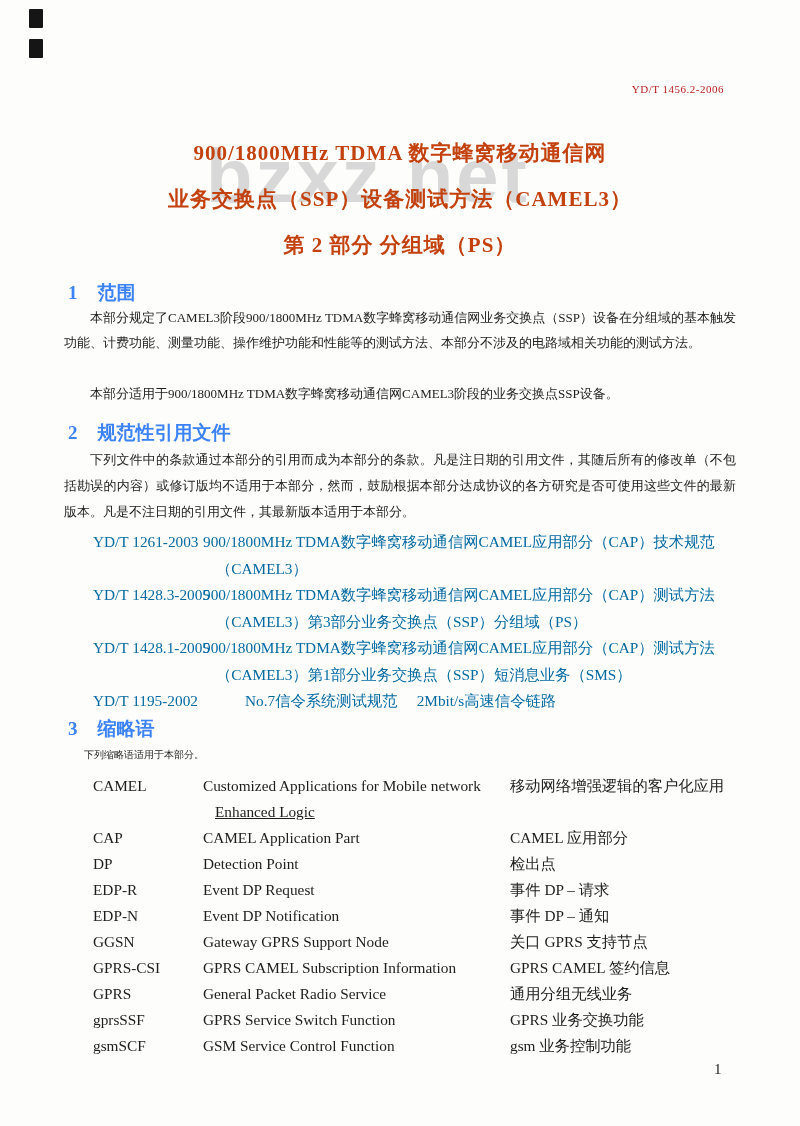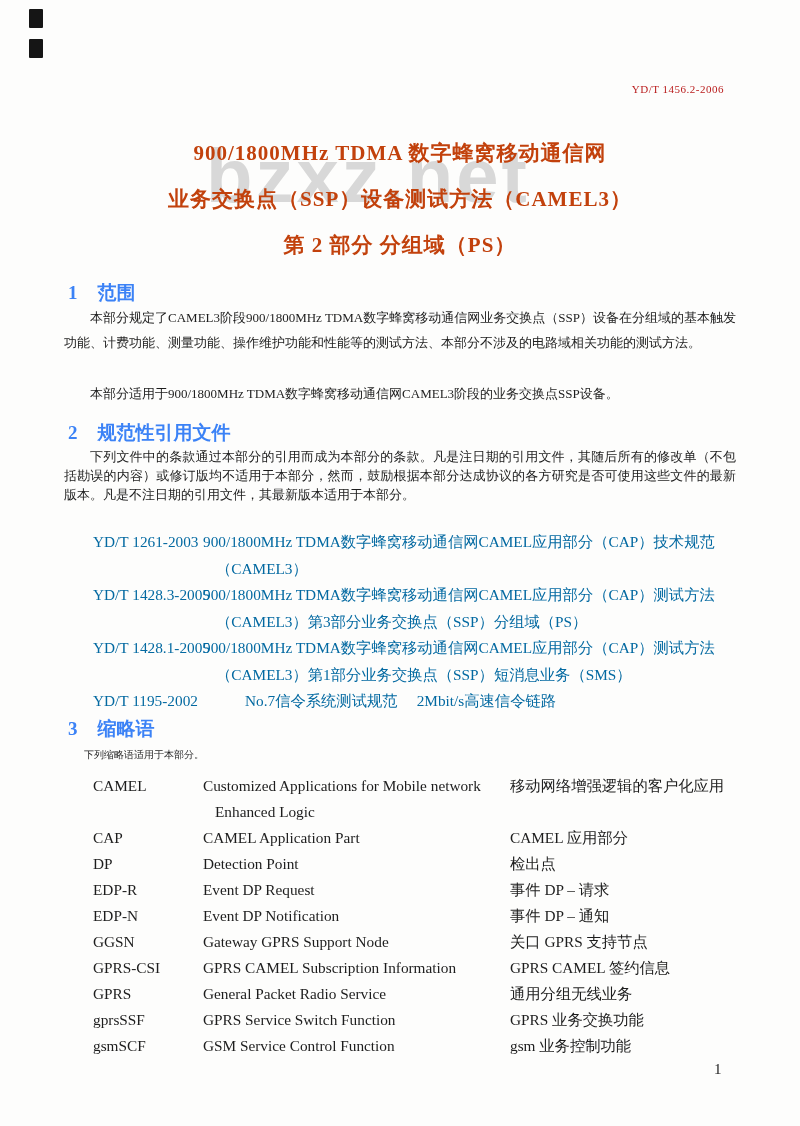--- a/index.html
+++ b/index.html
@@ -41,42 +41,42 @@
     font-weight:bold; font-size:19px; color:#3b82f6;
     white-space:nowrap;
   }
   .s-heading .num { display:inline-block; margin-right:20px; }
 
   .para {
     position:absolute; left:64px; width:672px; z-index:1;
     font-size:13px; line-height:25px; text-align:justify;
     text-indent:2em; color:#1d1d1d;
   }
-  .para.loose { line-height:19px; }
+  .para.loose { line-height:26px; }
 
   .ref-list {
     position:absolute; left:64px; top:529px; width:692px; z-index:1;
     font-size:15.3px; line-height:26.5px; color:#0369a1;
   }
   .ref-row { display:flex; align-items:flex-start; }
   .ref-id { flex:none; width:110px; margin-left:29px; white-space:nowrap; }
   .ref-desc { flex:1; }
   .ref-line2 { padding-left:13px; }
   .ref-desc.shift { padding-left:42px; }
 
   .abbr-intro { position:absolute; left:64px; top:748px; z-index:1; font-size:10px; text-indent:2em; }
 
   .abbr-list {
     position:absolute; left:64px; top:773px; width:700px; z-index:1;
     font-size:15.3px; color:#1d1d1d;
   }
   .ab-row { display:flex; align-items:flex-start; line-height:26px; }
   .ab-abbr { flex:none; width:110px; margin-left:29px; white-space:nowrap; }
   .ab-en { flex:none; width:307px; }
-  .ab-en .en-line2 { padding-left:12px; }
+  .ab-en .en-line2 { padding-left:12px;text-decoration:underline; }
   .ab-cn { flex:1; white-space:nowrap; }
 
   .page-number { position:absolute; left:714px; top:1061px; font-size:15px; color:#222; z-index:1; }
 </style>
 </head>
 <body>
 
 <div class="page">
 
   <div class="scan-mark m1"></div>

